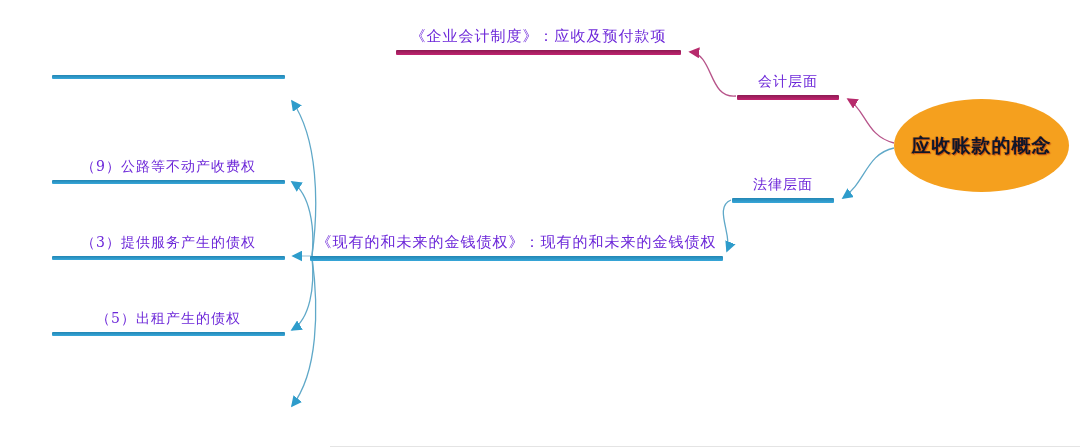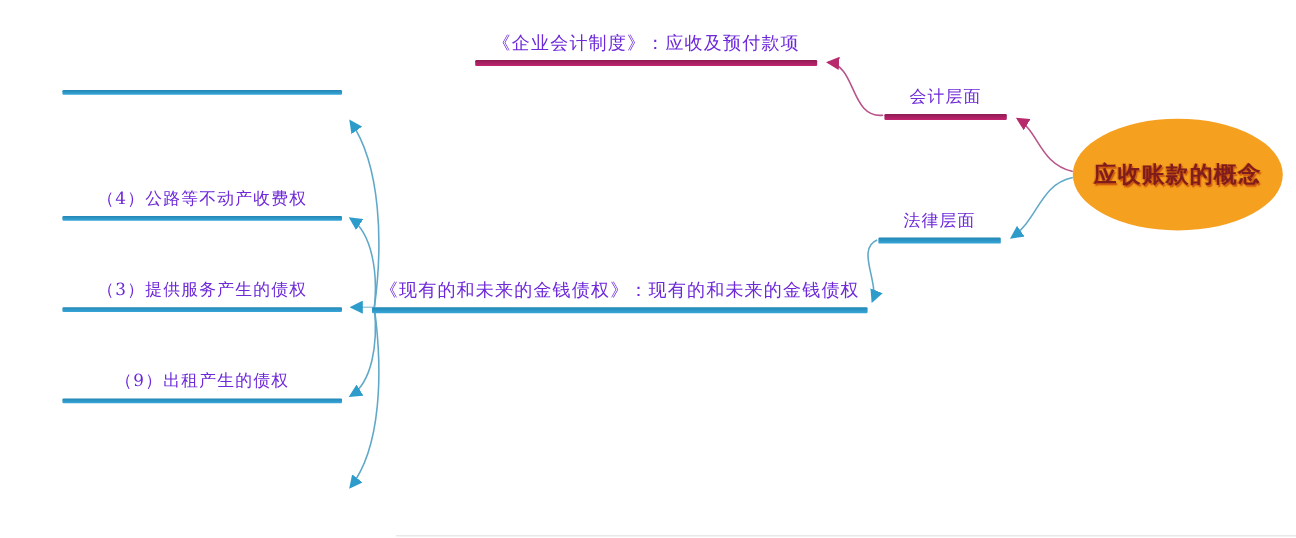--- a/index.html
+++ b/index.html
@@ -18,21 +18,21 @@
   .bar { width:100%; border-radius:1px; }
   .bar.h5 { height:5px; }
   .bar.h4 { height:4px; }
   .bar.blue    { background:linear-gradient(#2286b4, #38a7d9); }
   .bar.magenta { background:linear-gradient(#8e1b54, #c22470); }
   .root-ellipse {
     position:absolute; z-index:2;
     left:894px; top:99px; width:175px; height:93px;
     background:#f5a01e; border-radius:50%;
     display:flex; align-items:center; justify-content:center;
-    color:#7f1d1d; font-family:"DejaVu Sans", sans-serif;
+    color:#0f172a; font-family:"DejaVu Sans", sans-serif;
     font-weight:bold; font-size:19px; letter-spacing:1px;
     text-shadow:1px 1px 1px rgba(190,60,10,0.75), -1px 0 0 rgba(190,60,10,0.35);
     cursor:default;
   }
   .frame-edge {
     position:absolute; left:330px; top:446px; width:750px; height:1px;
     background:#e4e4e4; z-index:0;
   }
 </style>
 </head>
@@ -87,28 +87,28 @@
   <div class="node" style="left:310px; top:232px; width:413px;">
     <span class="label sz15">《现有的和未来的金钱债权》：现有的和未来的金钱债权</span>
     <div class="bar blue h5"></div>
   </div>
 
   <div class="node" style="left:52px; top:75px; width:233px;">
     <div class="bar blue h4"></div>
   </div>
 
   <div class="node" style="left:52px; top:157px; width:233px;">
-    <span class="label sz14">（4）公路等不动产收费权</span>
+    <span class="label sz14">（9）公路等不动产收费权</span>
     <div class="bar blue h4"></div>
   </div>
 
   <div class="node" style="left:52px; top:233px; width:233px;">
     <span class="label sz14">（3）提供服务产生的债权</span>
     <div class="bar blue h4"></div>
   </div>
 
   <div class="node" style="left:52px; top:309px; width:233px;">
-    <span class="label sz14">（9）出租产生的债权</span>
+    <span class="label sz14">（5）出租产生的债权</span>
     <div class="bar blue h4"></div>
   </div>
 
 
 </div>
 
 </body></html>

